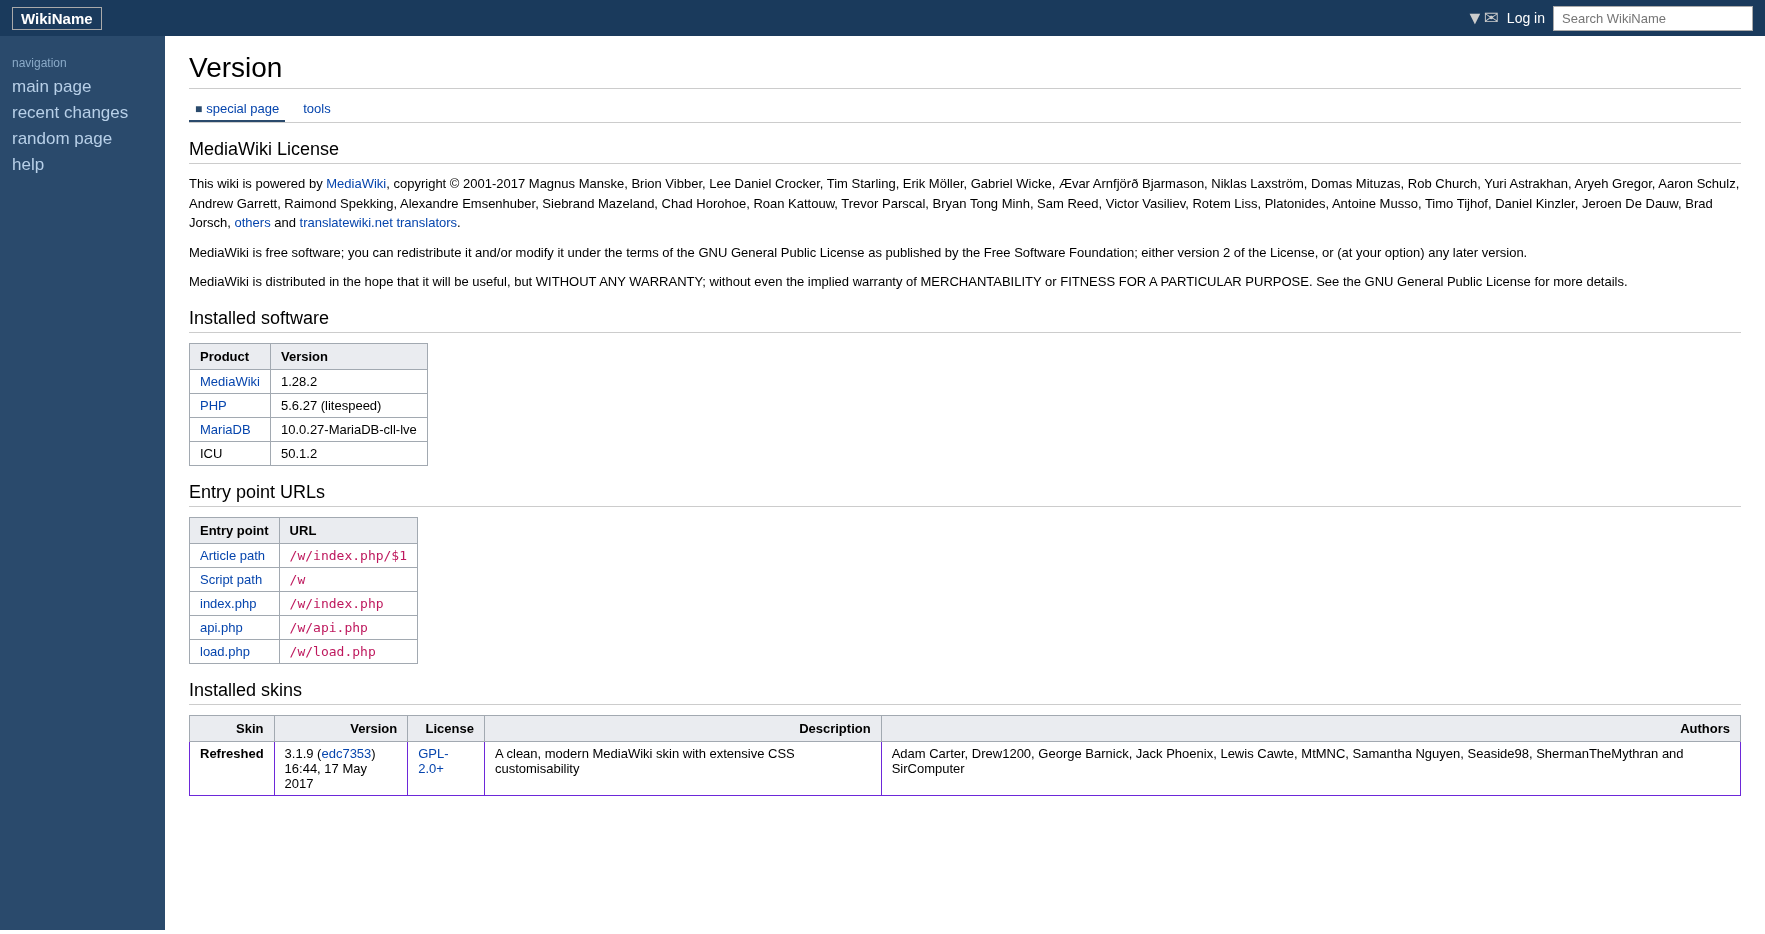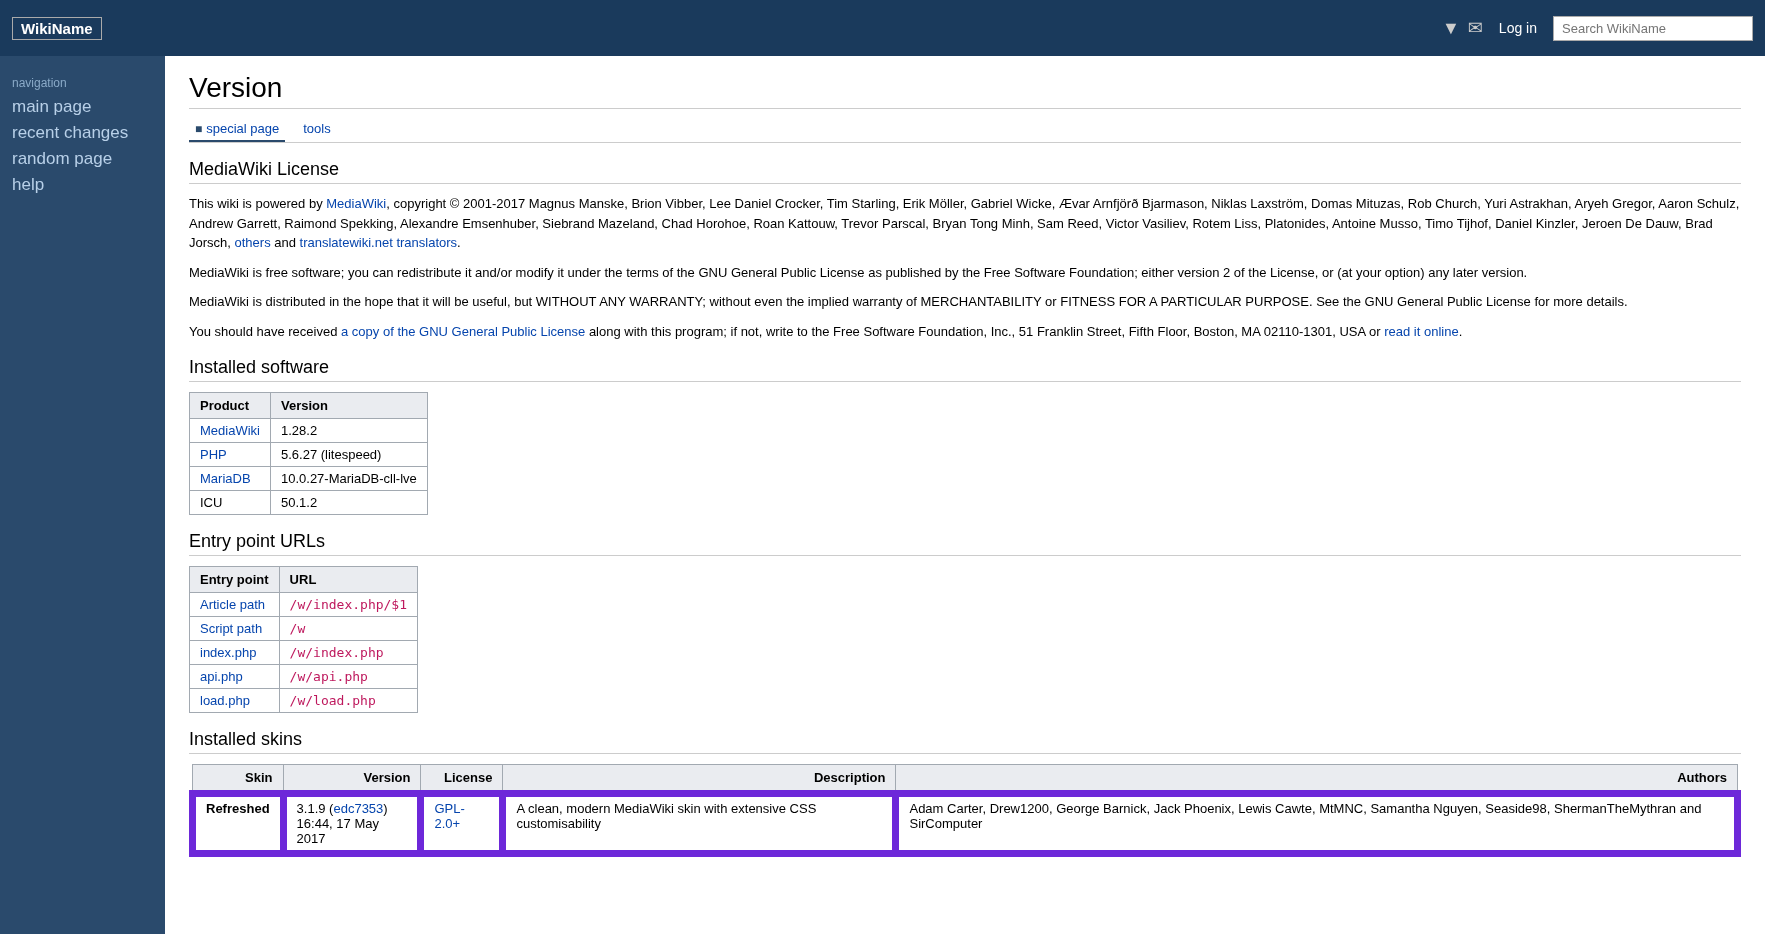--- a/index.html
+++ b/index.html
@@ -4,22 +4,21 @@
   <style>
     * { box-sizing: border-box; margin: 0; padding: 0; }
     body { font-family: sans-serif; font-size: 14px; background: #fff; color: #000; }
 
     
     #topbar {
       background: #1a3a5c;
       display: flex;
       align-items: center;
       padding: 6px 12px;
-      height: 56px;
-      gap: 8px;
+      height: 36px;
     }
     #site-title {
       border: 1px solid #aaa;
       color: #fff;
       font-size: 15px;
       font-weight: bold;
       padding: 2px 8px;
       background: transparent;
       white-space: nowrap;
     }
@@ -177,21 +176,21 @@
       width: 100%;
     }
     table.skins-table th {
       background: #eaecf0;
       border: 1px solid #a2a9b1;
       padding: 5px 10px;
       font-weight: bold;
       text-align: right;
     }
     table.skins-table td {
-      border: 7px solid #6d28d9;
+      border: 1px solid #6d28d9;
       padding: 4px 10px;
       vertical-align: top;
     }
   </style>
 </head>
 <body>
 
 <div id="topbar">
   <div id="site-title">WikiName</div>
   <div id="topbar-spacer"></div>
@@ -224,23 +223,20 @@
         <span>tools</span>
       </a>
     </div>
 
     <h2 class="section-title">MediaWiki License</h2>
     <p class="body-text">
       This wiki is powered by <a class="inline-link">MediaWiki</a>, copyright © 2001-2017 Magnus Manske, Brion Vibber, Lee Daniel Crocker, Tim Starling, Erik Möller, Gabriel Wicke, Ævar Arnfjörð Bjarmason, Niklas Laxström, Domas Mituzas, Rob Church, Yuri Astrakhan, Aryeh Gregor, Aaron Schulz, Andrew Garrett, Raimond Spekking, Alexandre Emsenhuber, Siebrand Mazeland, Chad Horohoe, Roan Kattouw, Trevor Parscal, Bryan Tong Minh, Sam Reed, Victor Vasiliev, Rotem Liss, Platonides, Antoine Musso, Timo Tijhof, Daniel Kinzler, Jeroen De Dauw, Brad Jorsch, <a class="inline-link">others</a> and <a class="inline-link">translatewiki.net translators</a>.
     </p>
     <p class="body-text">MediaWiki is free software; you can redistribute it and/or modify it under the terms of the GNU General Public License as published by the Free Software Foundation; either version 2 of the License, or (at your option) any later version.</p>
     <p class="body-text">MediaWiki is distributed in the hope that it will be useful, but WITHOUT ANY WARRANTY; without even the implied warranty of MERCHANTABILITY or FITNESS FOR A PARTICULAR PURPOSE. See the GNU General Public License for more details.</p>
-    <p class="body-text">
-      You should have received <a class="inline-link">a copy of the GNU General Public License</a> along with this program; if not, write to the Free Software Foundation, Inc., 51 Franklin Street, Fifth Floor, Boston, MA 02110-1301, USA or <a class="inline-link">read it online</a>.
-    </p>
 
     <h2 class="section-title">Installed software</h2>
     <table class="wiki-table">
       <thead>
         <tr>
           <th>Product</th>
           <th>Version</th>
         </tr>
       </thead>
       <tbody id="software-tbody">

